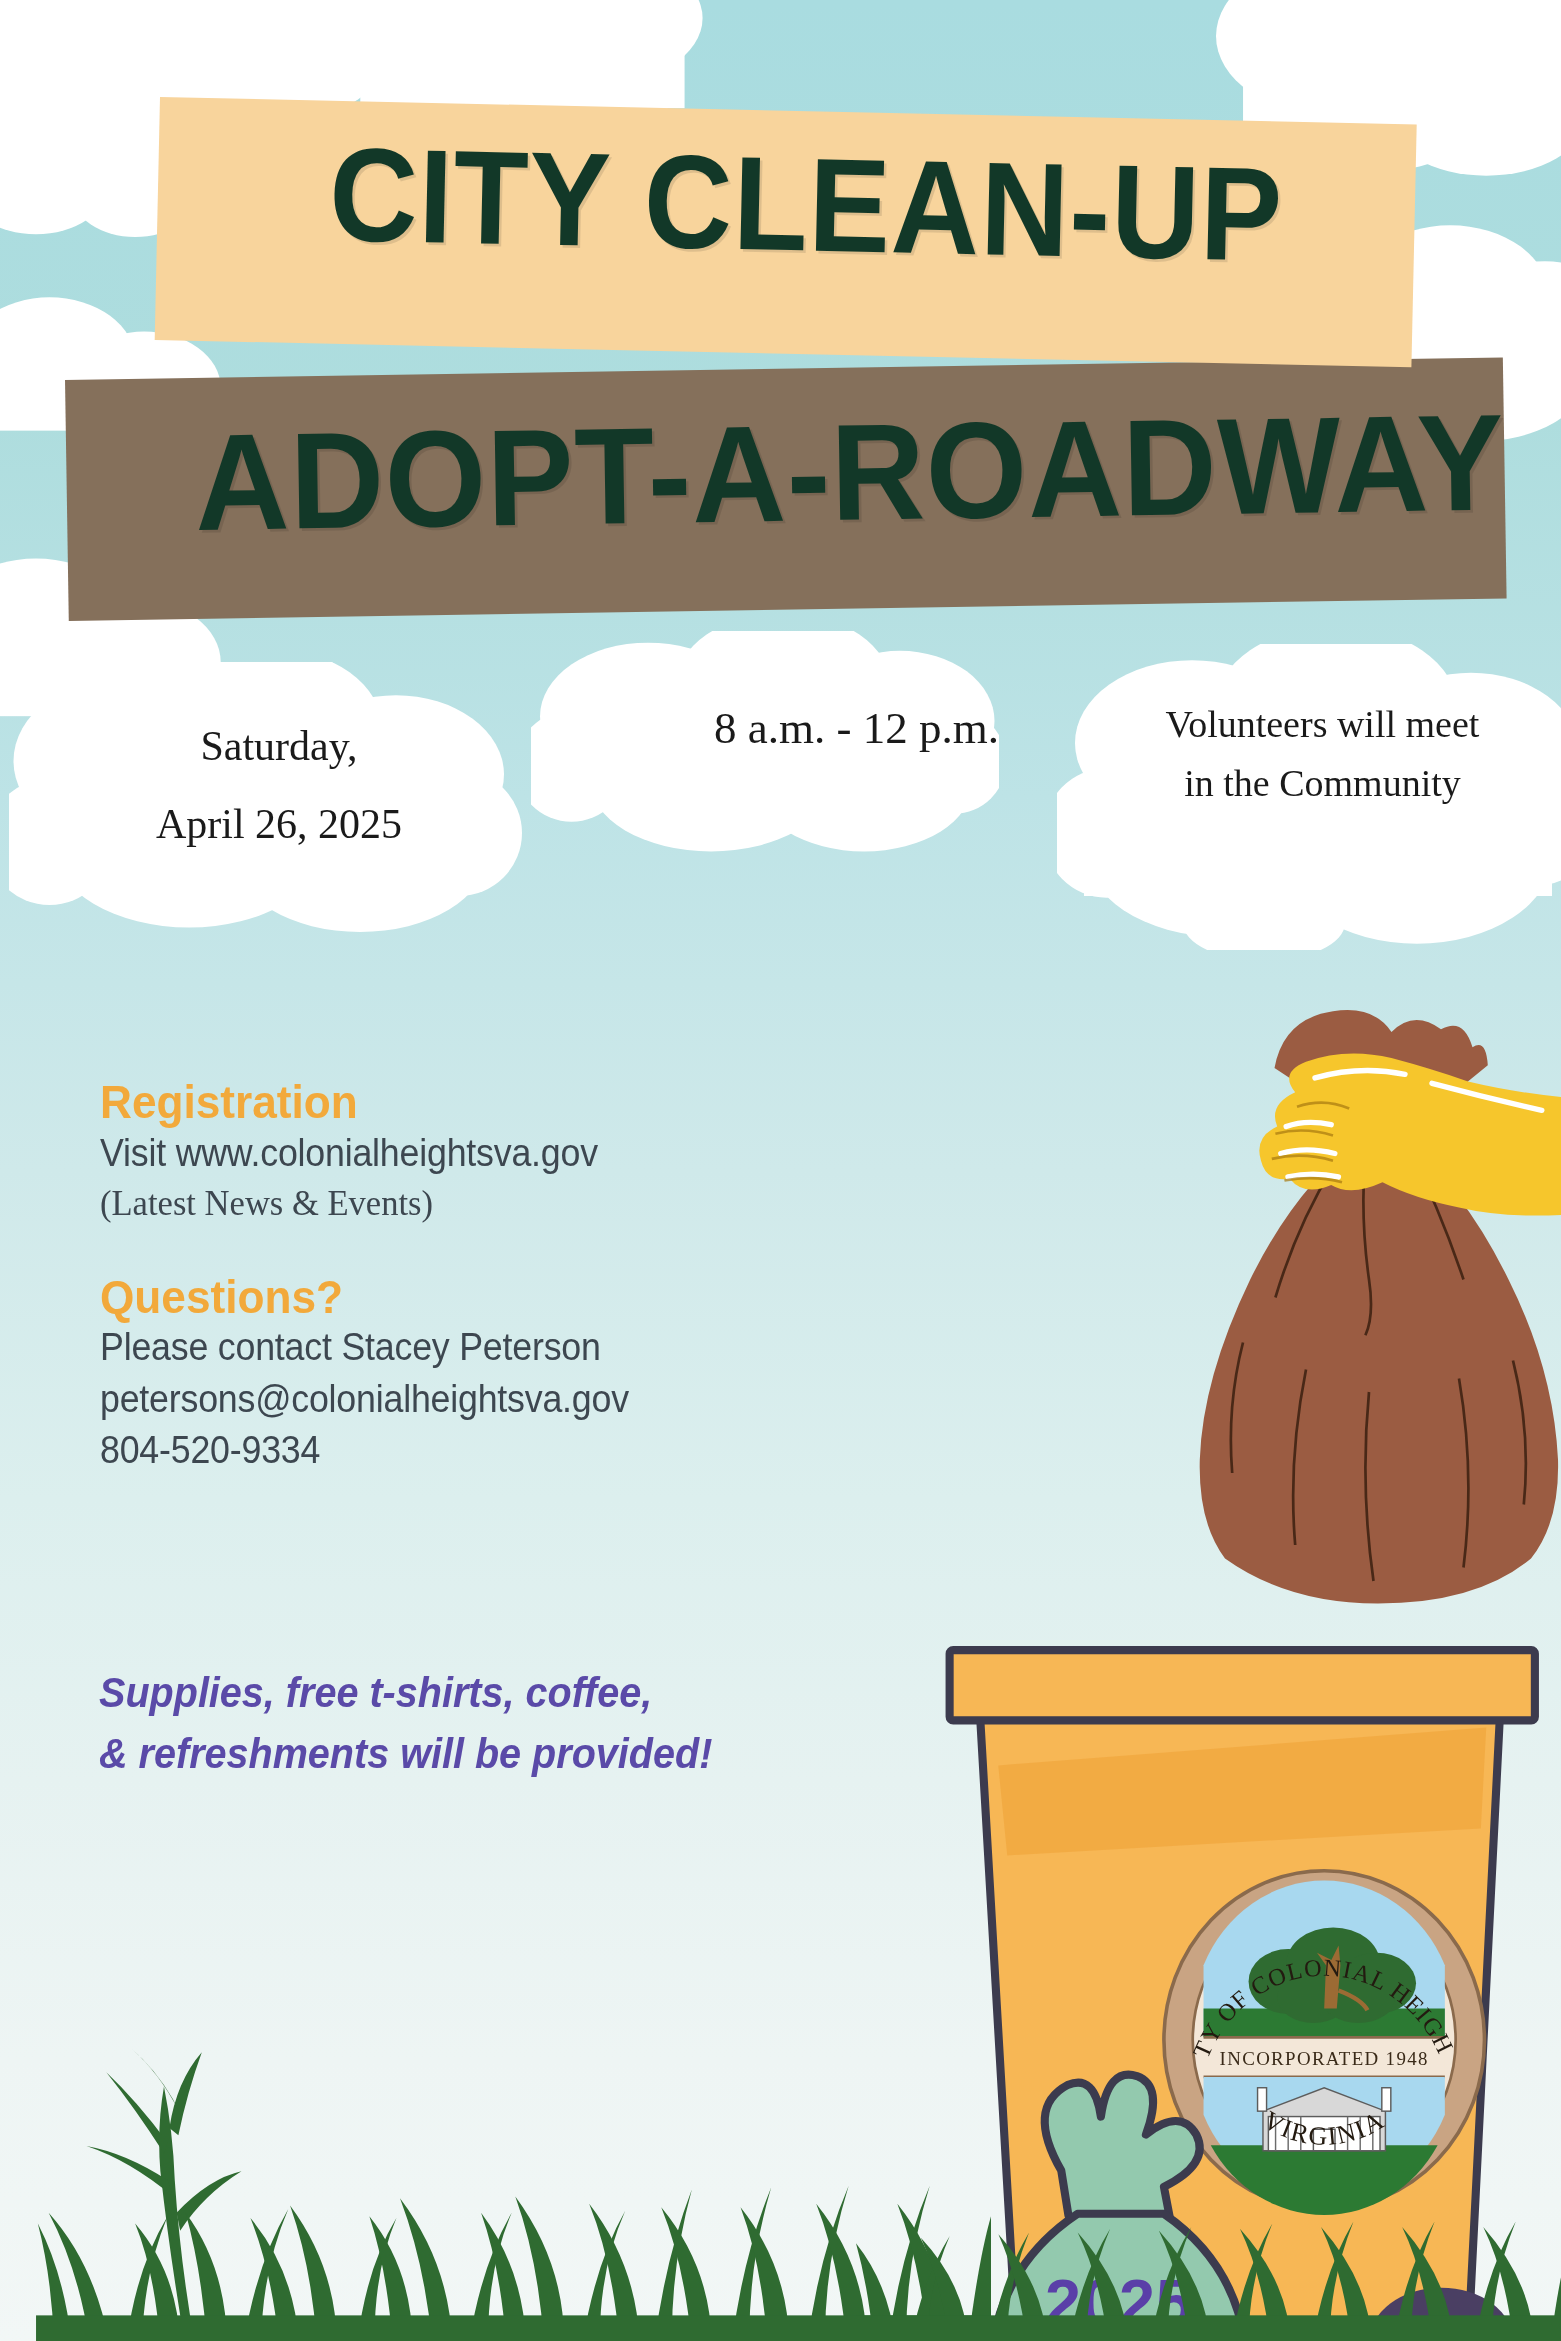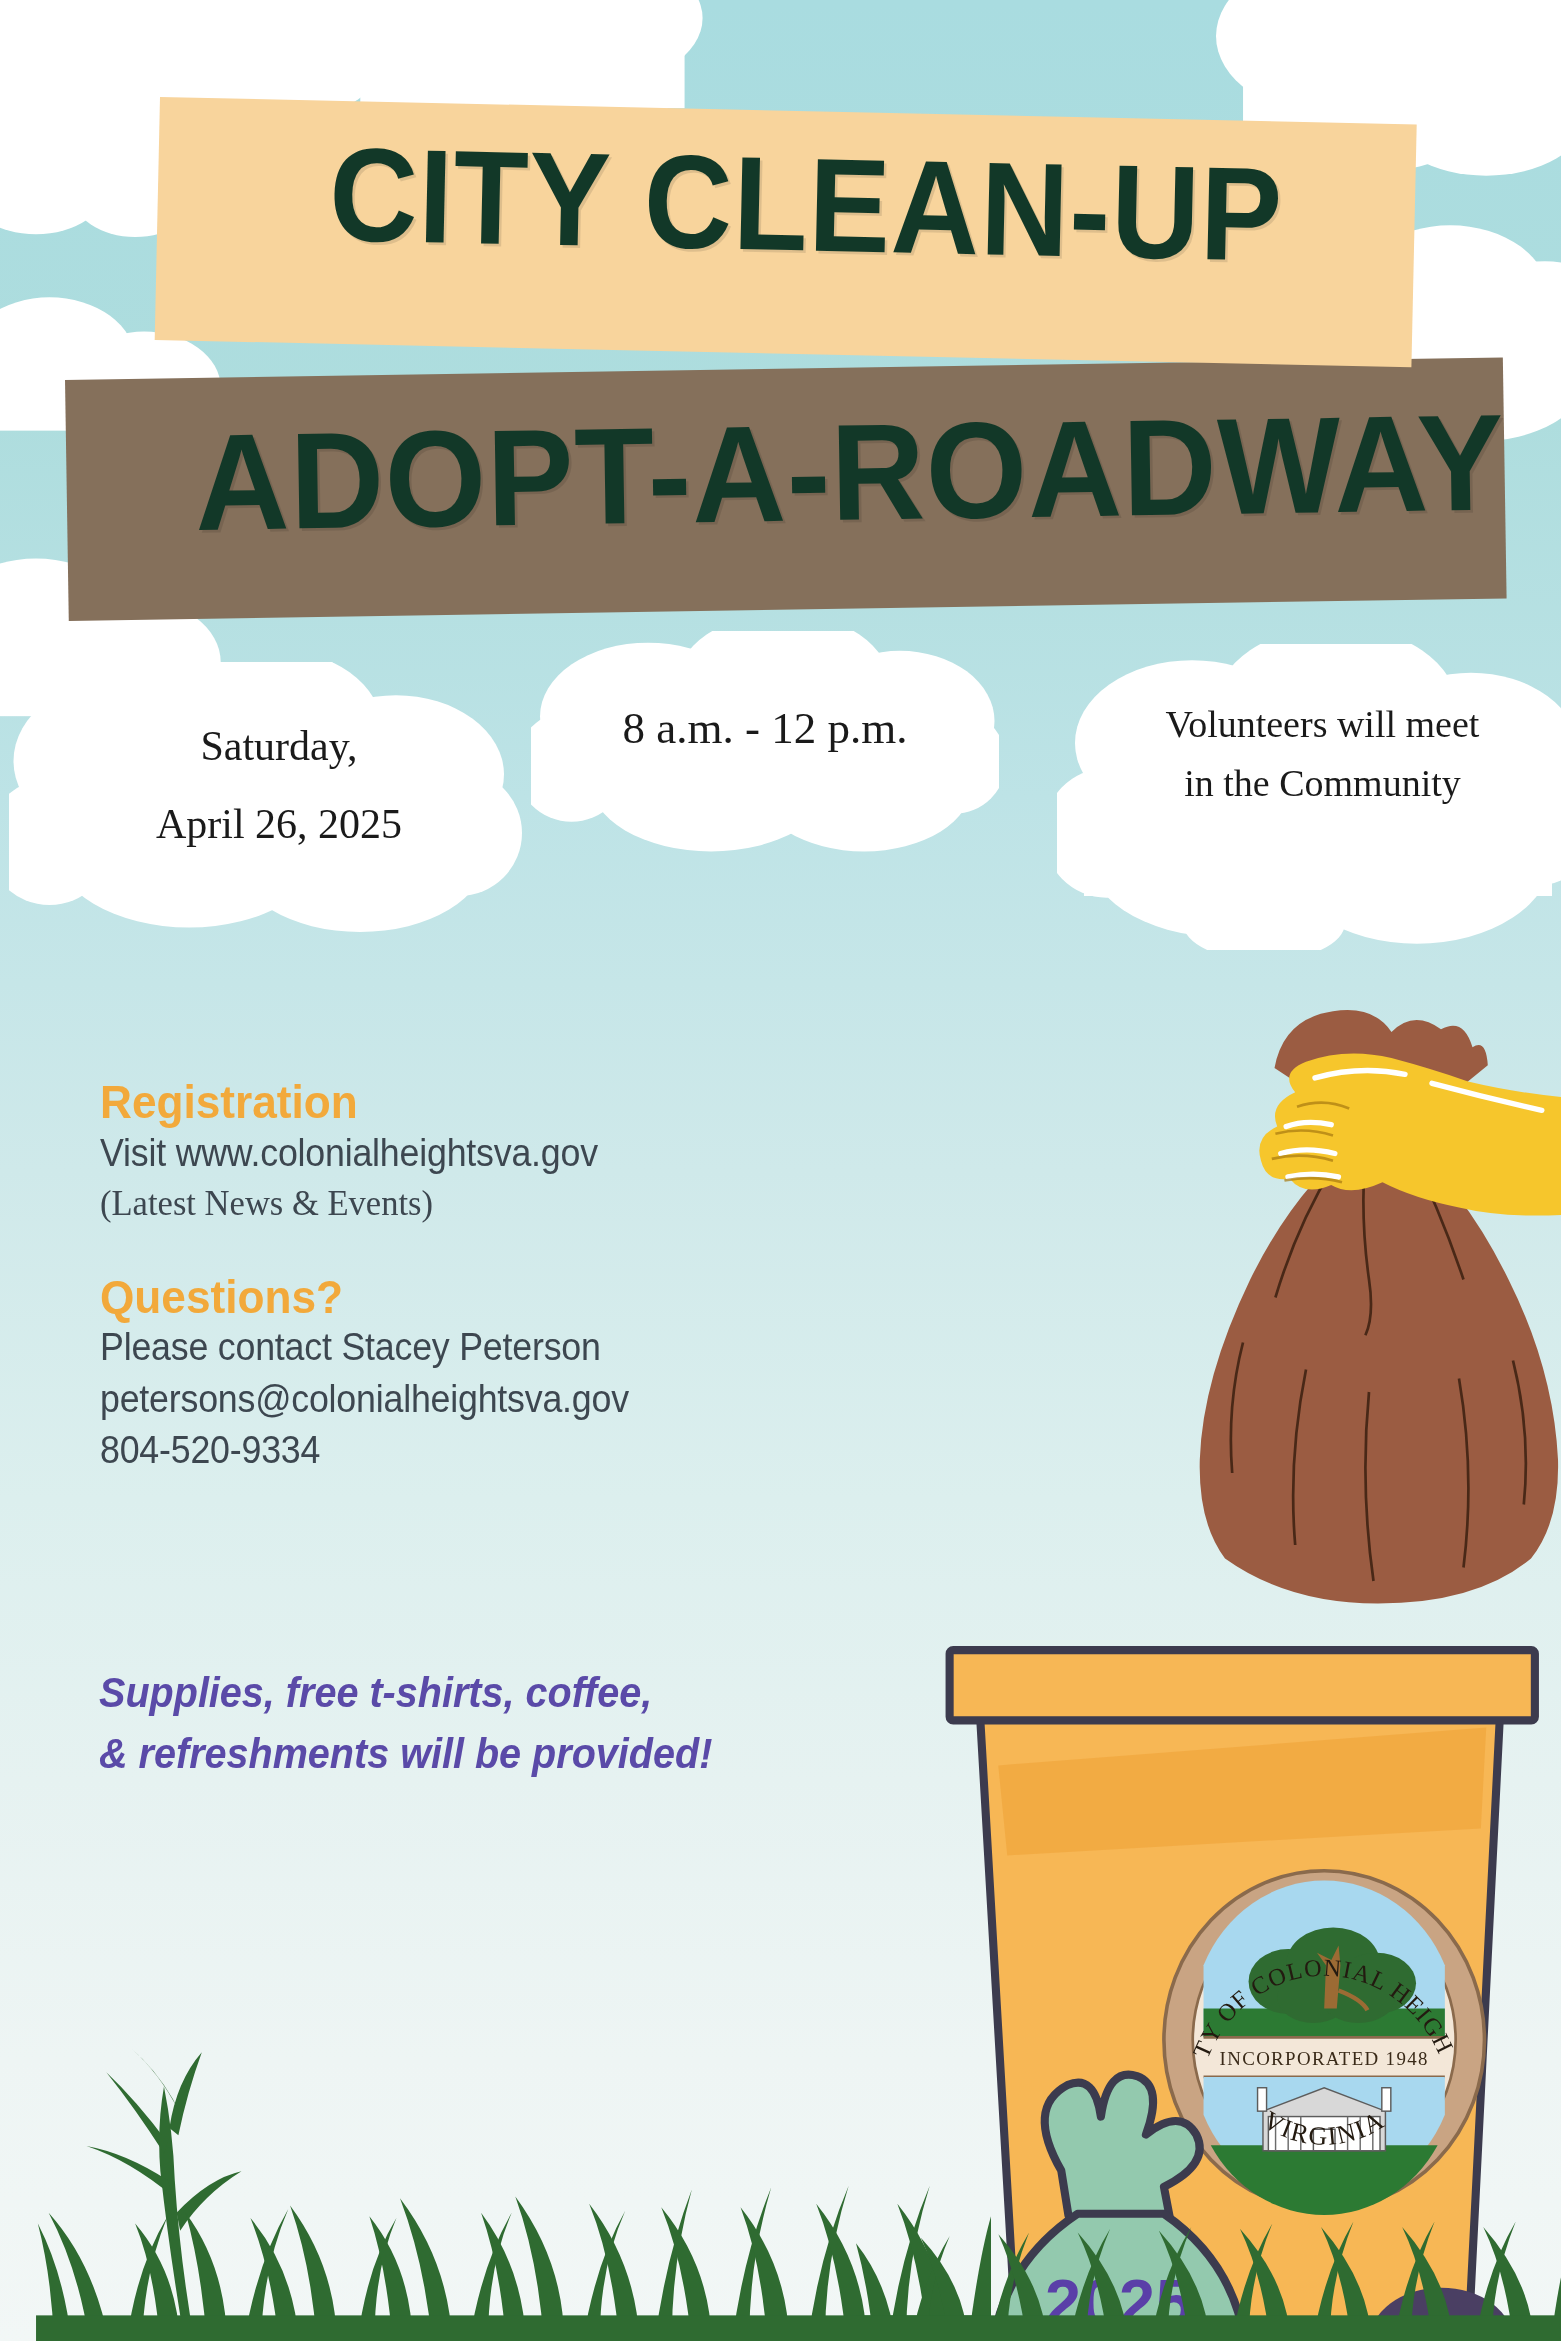--- a/index.html
+++ b/index.html
@@ -231,21 +231,21 @@
         <ellipse cx="130" cy="95" rx="120" ry="82"></ellipse>
         <ellipse cx="280" cy="62" rx="120" ry="82"></ellipse>
         <ellipse cx="410" cy="100" rx="105" ry="78"></ellipse>
         <ellipse cx="200" cy="165" rx="135" ry="80"></ellipse>
         <ellipse cx="370" cy="170" rx="120" ry="75"></ellipse>
         <rect x="25" y="80" width="455" height="120"></rect>
         <ellipse cx="45" cy="150" rx="62" ry="62"></ellipse>
         <ellipse cx="470" cy="145" rx="58" ry="58"></ellipse>
       </g>
     </svg>
-    <div class="ctext" style="top:66px; font-size:45px;">8 a.m. - 12 p.m.</div>
+    <div class="ctext" style="top:66px; font-size:45px;text-align:right;">8 a.m. - 12 p.m.</div>
   </div>
 
   <div class="info-cloud" style="left:1057px; top:644px; width:531px; height:306px;">
     <svg width="531" height="306" viewBox="0 0 590 340" style="position:absolute;left:0;top:0;">
       <g fill="#ffffff">
         <ellipse cx="150" cy="110" rx="130" ry="92"></ellipse>
         <ellipse cx="310" cy="72" rx="135" ry="92"></ellipse>
         <ellipse cx="460" cy="120" rx="120" ry="88"></ellipse>
         <ellipse cx="180" cy="225" rx="150" ry="100"></ellipse>
         <ellipse cx="400" cy="235" rx="150" ry="98"></ellipse>

